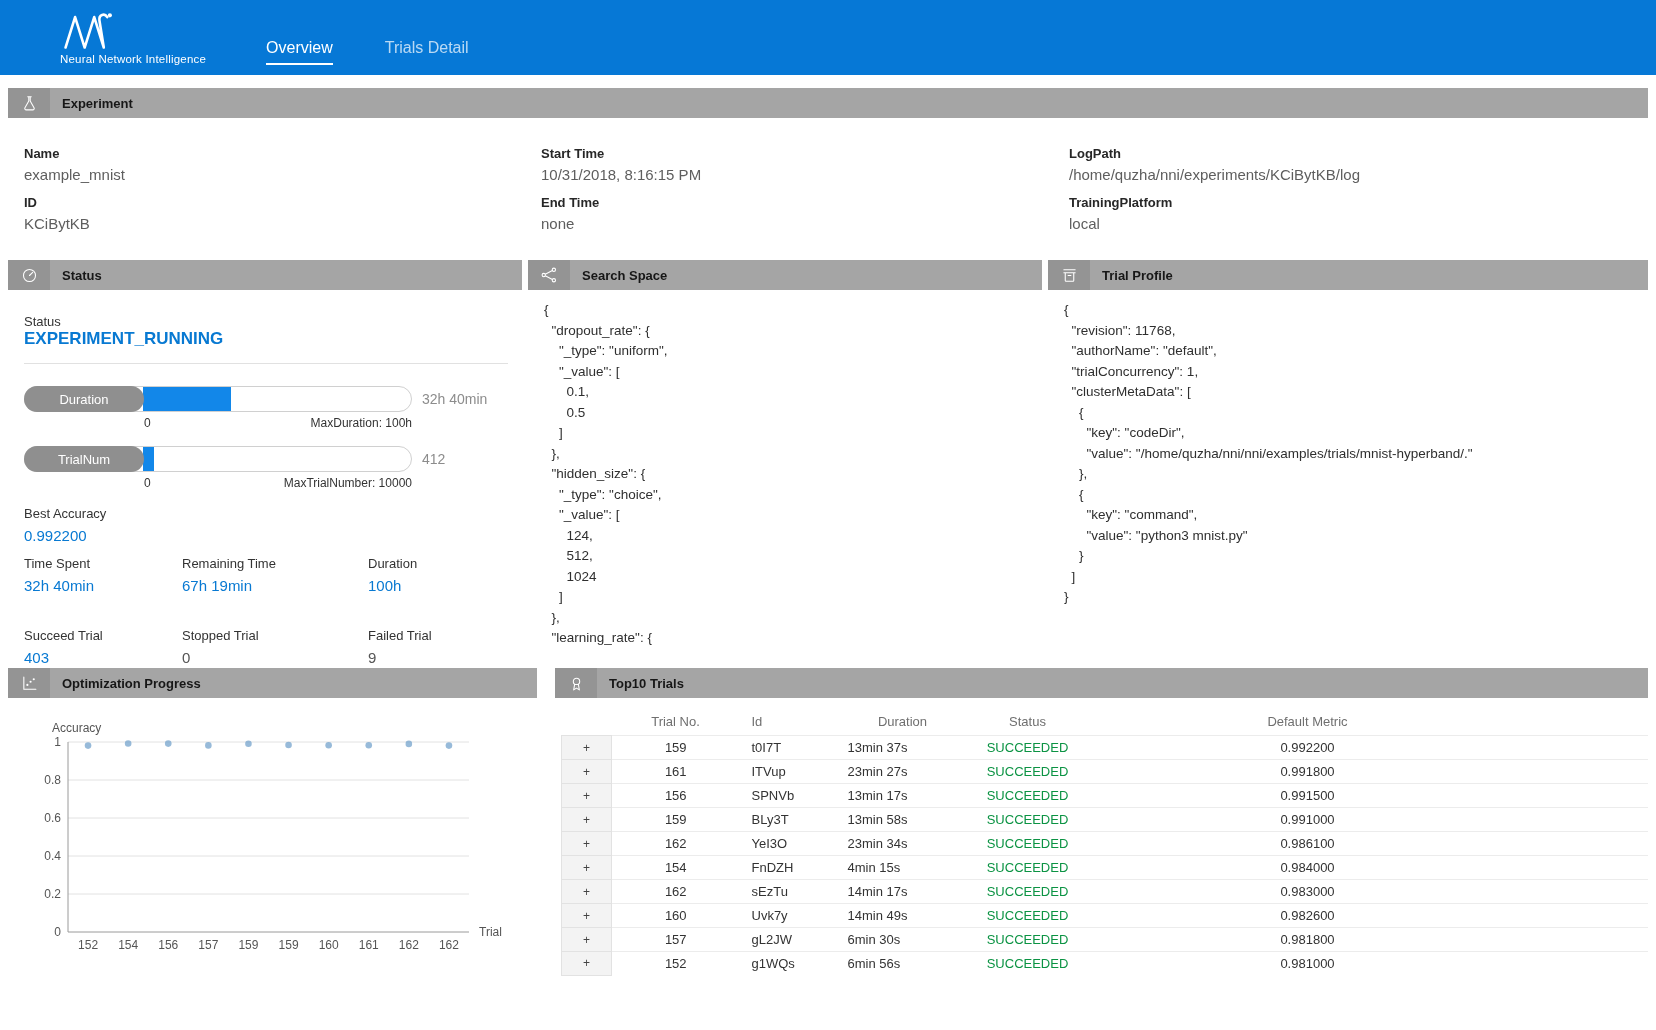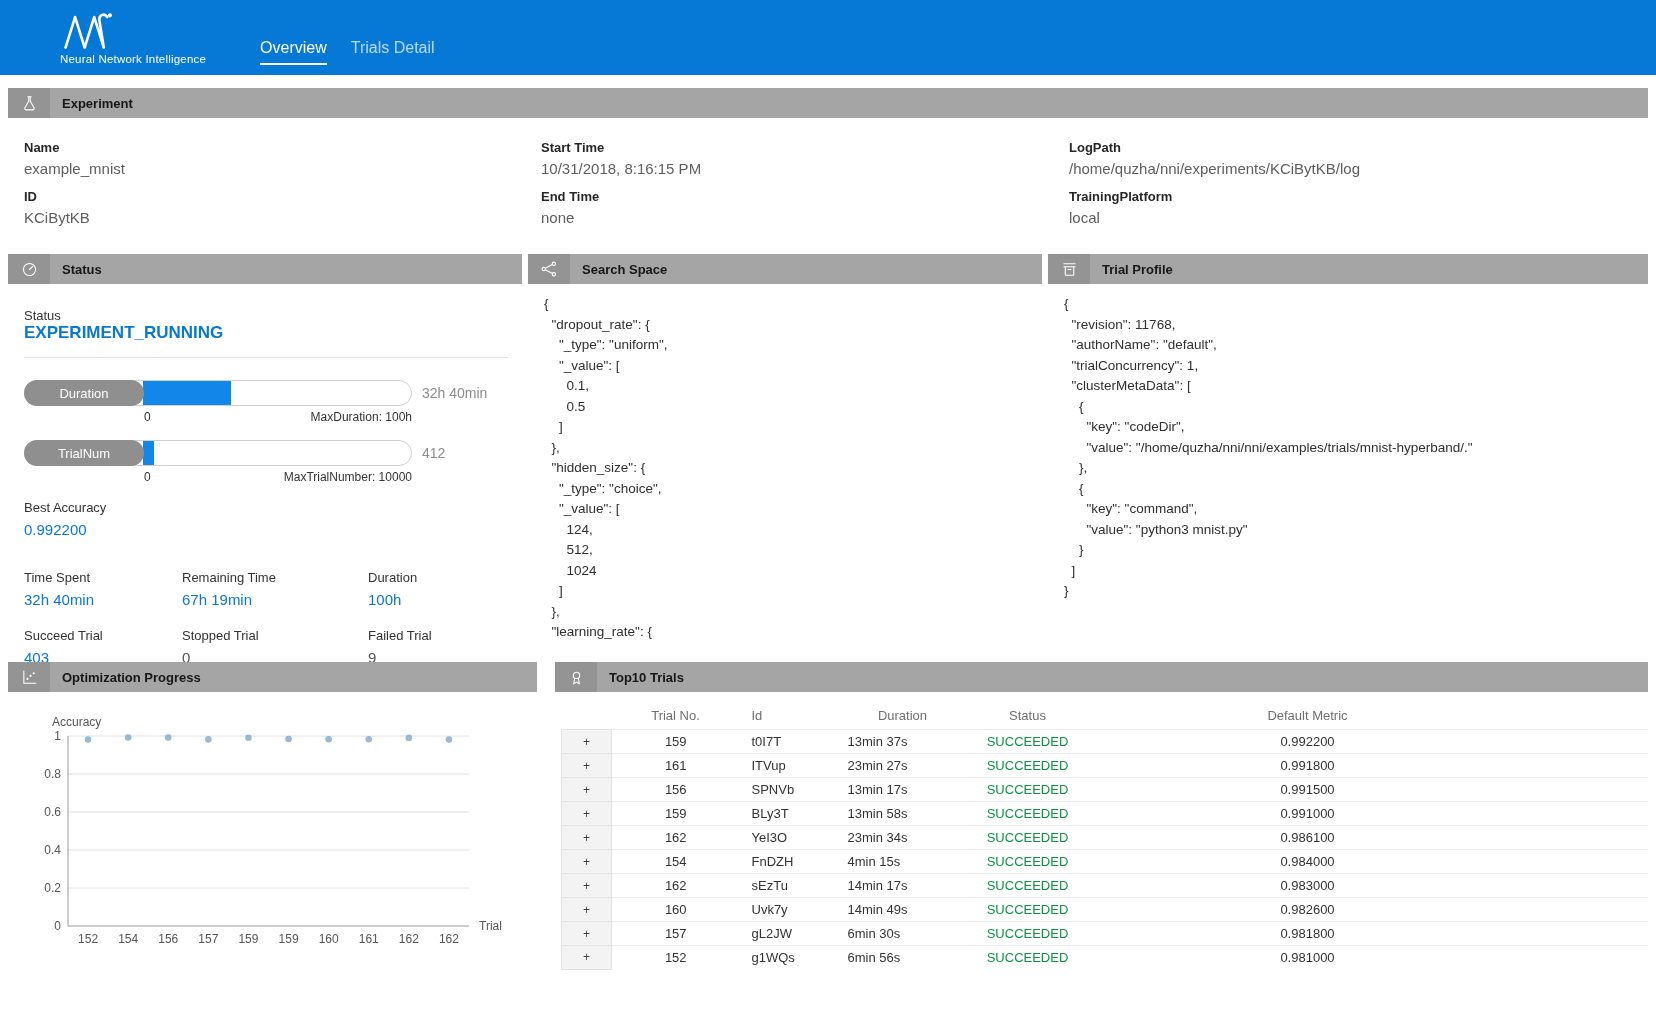--- a/index.html
+++ b/index.html
@@ -8,33 +8,33 @@
 
   ::-webkit-scrollbar{width:14px;height:14px}
   ::-webkit-scrollbar-track{background:#f1f1f1}
   ::-webkit-scrollbar-thumb{background:#cdcdcd;border:3px solid #f1f1f1}
   ::-webkit-scrollbar-button:vertical{height:14px;background:#f1f1f1}
 
   
   .topbar{height:75px;background:var(--topbar,#0678d6);display:flex;align-items:center;padding-left:60px}
   .brand{display:flex;flex-direction:column;align-items:flex-start;margin-right:48px}
   .brand-text{color:#fff;font-size:11.5px;margin-top:2px;letter-spacing:.2px}
-  .tabs{display:flex;gap:24px;align-self:flex-end;margin-bottom:10px;margin-left:6px}
+  .tabs{display:flex;gap:52px;align-self:flex-end;margin-bottom:10px;margin-left:12px}
   .tab{color:rgba(255,255,255,.72);font-size:16px;padding-bottom:6px;cursor:pointer;border-bottom:2px solid transparent}
   .tab.active{color:#fff;border-bottom:2px solid #fff}
 
   
   .page{margin:13px 8px 0 8px}
   .panel{background:#fff}
   .panel-head{height:30px;background:var(--panel-head,#a5a5a5);display:flex;align-items:center}
   .icon-box{width:42px;height:30px;background:var(--panel-head-icon,#949494);display:flex;align-items:center;justify-content:center;flex:none}
   .panel-title{margin-left:12px;font-size:13px;font-weight:700;color:#171717}
 
   
-  .exp-grid{display:grid;grid-template-columns:517px 528px 1fr;padding:10px 16px 20px}
+  .exp-grid{display:grid;grid-template-columns:517px 528px 1fr;padding:16px 16px 20px}
   .exp-label{font-size:13px;font-weight:700;color:#272727;margin-top:12px}
   .exp-value{font-size:15px;color:#5e5e5e;margin-top:5px}
 
   
   .mid-row{display:grid;grid-template-columns:514px 514px 1fr;gap:6px;margin-top:8px}
   .mid-row .panel{height:400px}
 
   .status-body{padding:14px 14px 0 16px}
   .small-label{font-size:13px;color:#333;margin-top:10px}
   .status-value{font-size:17px;font-weight:600;color:var(--accent,#0879d2);margin-top:0}
@@ -43,21 +43,21 @@
   .bar-block{margin-bottom:16px}
   .bar-line{display:flex;align-items:center}
   .bar-outer{flex:1;position:relative;height:26px;border:1px solid #d0d0d0;border-radius:14px;background:#fff}
   .bar-chip{position:absolute;left:-1px;top:-1px;bottom:-1px;width:120px;background:#8f8f8f;border-radius:14px;color:#fff;font-size:13px;display:flex;align-items:center;justify-content:center;z-index:2}
   .bar-track{position:absolute;left:118px;right:0;top:0;bottom:0;border-radius:0 13px 13px 0;overflow:hidden}
   .bar-fill{height:100%;background:var(--bar-fill,#1287e9)}
   .bar-value{width:86px;margin-left:10px;color:#8c8c8c;font-size:14px}
   .bar-scale{display:flex;justify-content:space-between;padding-left:120px;margin-right:96px;font-size:12px;color:#333;margin-top:4px}
 
   .accuracy-value{font-size:15px;color:var(--accent,#0879d2);margin-top:6px}
-  .stats-grid{display:grid;grid-template-columns:158px 186px 1fr;row-gap:20px;margin-top:32px}
+  .stats-grid{display:grid;grid-template-columns:158px 186px 1fr;row-gap:34px;margin-top:12px}
   .stat-label{font-size:13px;color:#333}
   .stat-value{font-size:15px;margin-top:6px;color:#555}
   .stat-value.accent{color:var(--accent,#0879d2)}
 
   .scrollpane{height:370px;overflow-y:scroll;padding:10px 4px 10px 16px}
   .json{font-family:"Liberation Sans","DejaVu Sans",sans-serif;font-size:13.5px;line-height:20.5px;color:#2f2f2f;white-space:pre}
 
   
   .bottom-row{display:grid;grid-template-columns:529px 1fr;gap:18px;margin-top:8px}
   .bottom-row .panel{min-height:340px}

